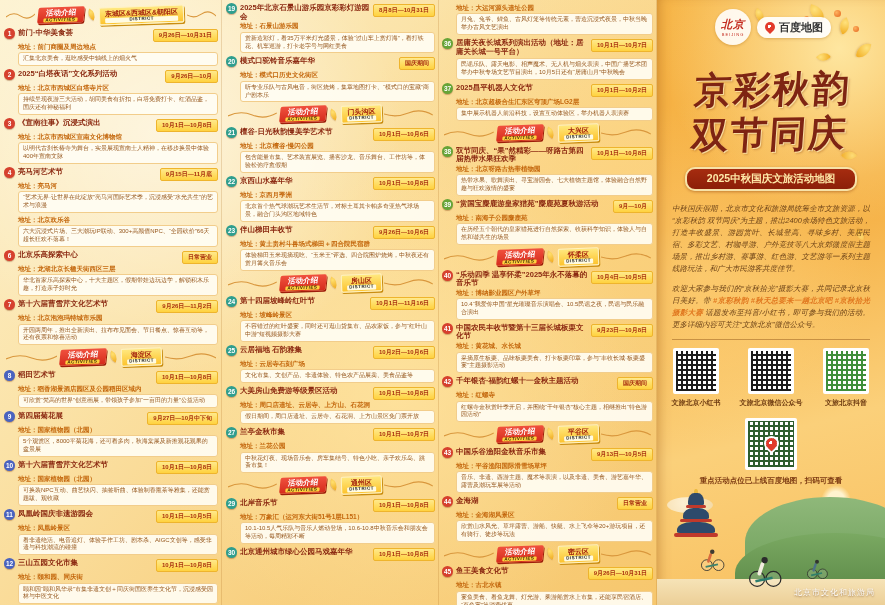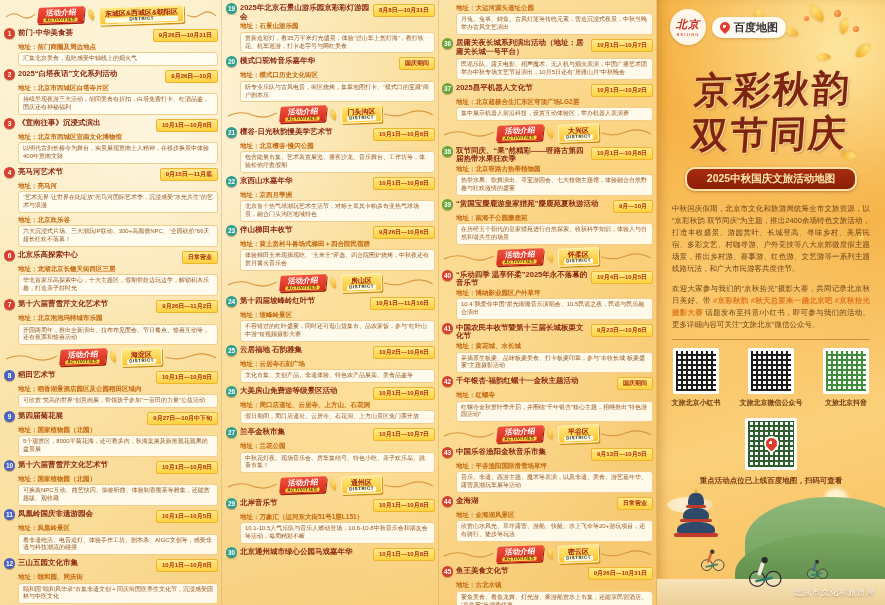--- a/index.html
+++ b/index.html
@@ -42,40 +42,40 @@
   #rightpanel{position:absolute;left:657px;top:0;width:228px;height:605px;overflow:hidden;
     background:
       radial-gradient(circle at 80% 8%, rgba(255,236,170,.9), rgba(255,236,170,0) 30%),
       radial-gradient(circle at 20% 45%, rgba(255,214,130,.6), rgba(255,214,130,0) 45%),
       linear-gradient(165deg,#f9c briefly 0,#f7b649 0%,#f5ad3f 35%,#fbd07a 70%,#f8bf5e 100%);
     background:
       radial-gradient(circle at 80% 8%, rgba(255,236,170,.9), rgba(255,236,170,0) 30%),
       radial-gradient(circle at 20% 45%, rgba(255,214,130,.6), rgba(255,214,130,0) 45%),
       linear-gradient(165deg,#f7b649 0%,#f5ad3f 35%,#fbd07a 70%,#f8bf5e 100%);
     box-shadow:inset 8px 0 14px -8px rgba(130,60,0,.45);}
-  .logos{display:flex;gap:6px;align-items:center;padding:9px 0 0 13px;position:relative;z-index:3;}
+  .logos{display:flex;gap:6px;align-items:center;padding:9px 0 0 13px;position:relative;z-index:3;margin-left:45px;}
   .logo-bj{background:rgba(255,255,255,.88);border-radius:50%;width:36px;height:36px;display:flex;flex-direction:column;
     align-items:center;justify-content:center;color:#c42b1f;box-shadow:0 1px 3px rgba(150,80,0,.3);}
   .logo-bj b{font-size:11px;font-style:italic;letter-spacing:1px;}
   .logo-bj i{font-style:normal;font-size:4px;color:#c42b1f;letter-spacing:1px;}
   .logo-baidu{background:rgba(255,255,255,.92);border-radius:10px;padding:3px 8px;display:flex;align-items:center;gap:4px;
     font-size:11px;font-weight:bold;color:#333;box-shadow:0 1px 3px rgba(150,80,0,.3);}
   .pin{width:10px;height:10px;background:radial-gradient(circle at 50% 40%,#fff 0 1.6px,#e23a2c 1.7px);
     border-radius:50% 50% 50% 0;transform:rotate(-45deg);}
   .gleaf{position:absolute;background:radial-gradient(circle at 30% 30%,#ffe27c,#f0a91c);
     border-radius:0 100% 15% 100%;box-shadow:0 1px 2px rgba(140,70,0,.25);z-index:1;}
   .gberry{position:absolute;border-radius:50%;background:radial-gradient(circle at 35% 35%,#ffb25e,#e3641d);z-index:2;}
   .rp-title{margin-top:22px;text-align:center;font-weight:900;color:#7e2413;
     font-size:37px;line-height:1.22;transform:skewX(-5deg) rotate(-1deg);
     text-shadow:1px 1px 0 rgba(255,235,180,.8),2px 2px 2px rgba(120,40,0,.25);letter-spacing:2px;position:relative;z-index:3;}
   .rp-sub{margin:10px auto 0 auto;width:168px;text-align:center;background:linear-gradient(#a62c10,#8c1f08);
     color:#ffe9a8;font-size:10.5px;font-weight:bold;padding:3px 0;border-radius:10px;border:2px solid #f7e2a8;
     box-shadow:0 1px 3px rgba(120,40,0,.4);position:relative;z-index:3;}
   .rp-body{padding:12px 15px 0 15px;font-size:7.5px;line-height:1.6;color:#6d4318;text-align:justify;position:relative;z-index:3;}
-  .rp-body p{margin:0 0 8px 0;}
+  .rp-body p{margin:0 0 8px 0;font-style:italic;}
   .rp-tags{color:#e07820;font-weight:bold;}
   .rp-divider{margin:2px 15px;border-top:1px solid rgba(140,80,20,.45);}
   .qrrow{display:flex;justify-content:center;gap:13px;margin-top:8px;position:relative;z-index:3;}
   .qrbox{display:flex;flex-direction:column;align-items:center;width:62px;}
   .qr{width:46px;height:46px;background:#fff;border-radius:2px;padding:3px;box-sizing:border-box;}
   .qr .px{width:100%;height:100%;
     background:
       repeating-linear-gradient(0deg,#1c1c1c 0 2px,transparent 2px 5px),
       repeating-linear-gradient(90deg,#1c1c1c 0 2px,#fff 2px 5px);}
   .qr.green .px{background:

